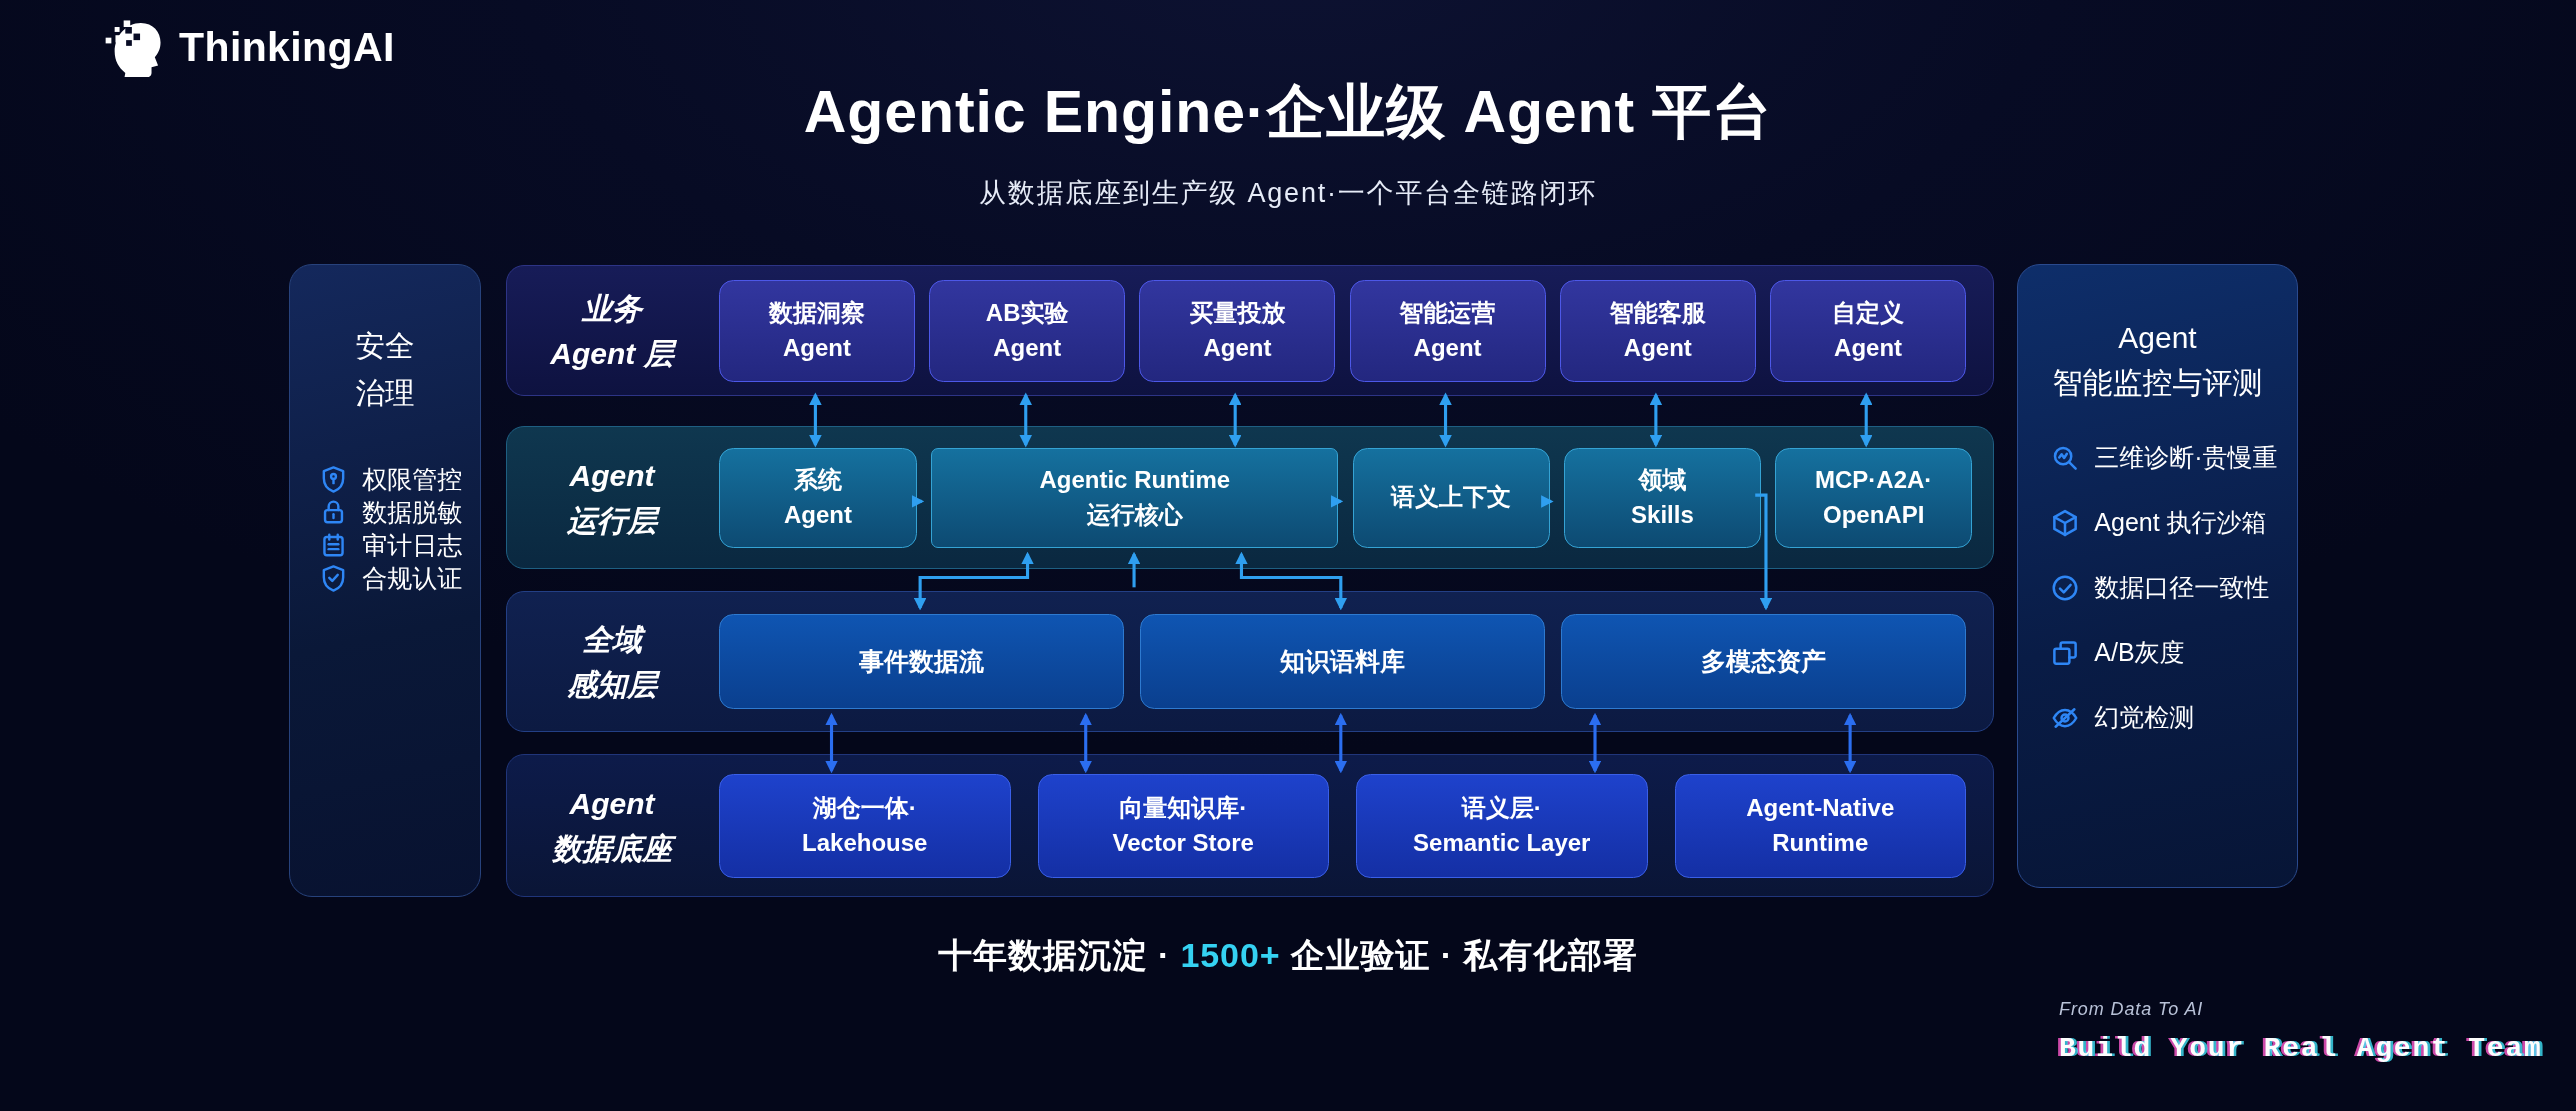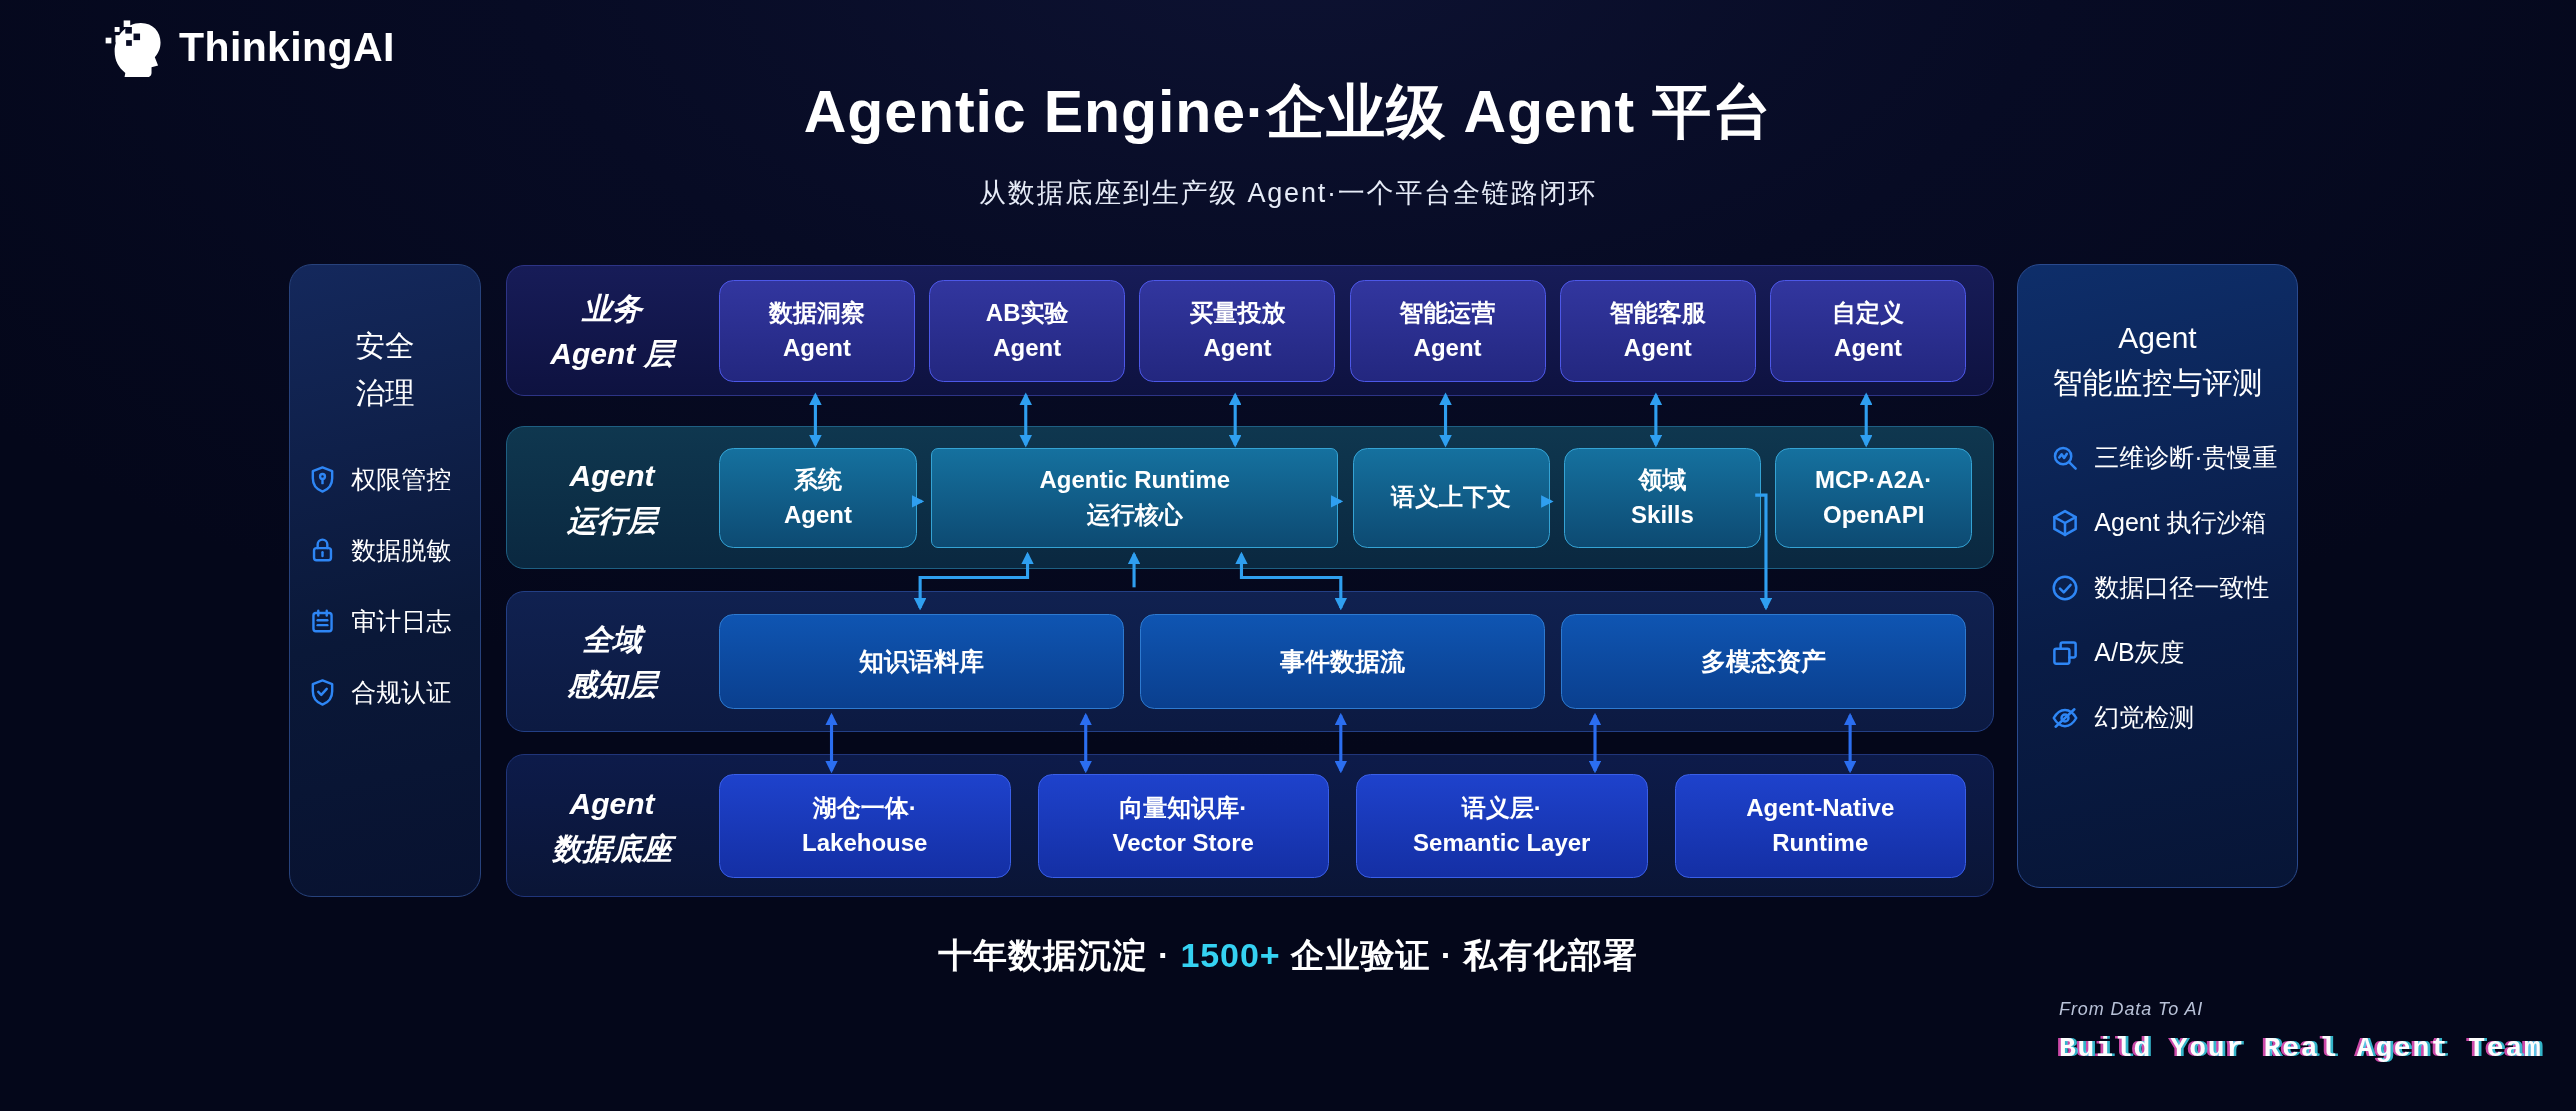--- a/index.html
+++ b/index.html
@@ -17,21 +17,21 @@
   
   .panel{border-radius:23px;}
   .panel-left{left:289px;top:264px;width:190px;height:631px;
     background:linear-gradient(168deg,#14285c 0%,#0a1838 58%,#081230 100%);
     border:0.9px solid #27427c;}
   .panel-right{left:2017px;top:264px;width:279px;height:622px;
     background:linear-gradient(168deg,#0e2e6a 0%,#091c46 58%,#071536 100%);
     border:0.9px solid #2a4a8e;}
   .panel-title{text-align:center;font-weight:400;font-size:29.5px;line-height:1.6;margin-top:57px;}
   .panel-right .panel-title{font-size:30px;line-height:1.5;margin-top:50px;}
-  .panel-items{display:flex;flex-direction:column;gap:38px;margin-top:47px;padding-left:18px;}
+  .panel-items{display:flex;flex-direction:column;margin-top:47px;padding-left:29px;}
   .panel-right .panel-items{gap:32px;margin-top:36px;padding-left:32px;}
   .p-item{display:flex;align-items:center;gap:14.3px;font-size:25px;font-weight:500;white-space:nowrap;}
   .p-item svg{flex:none;}
 
   
   .row{left:506px;width:1486px;border-radius:18px;}
   .row1{top:265px;height:129px;background:linear-gradient(180deg,#171c58,#0e1240);border:1.3px solid #2d3486;}
   .row2{top:426px;height:141px;background:linear-gradient(180deg,#0f374f,#0a2840);border:1.3px solid #1e5f82;}
   .row3{top:591px;height:139px;background:linear-gradient(180deg,#102150,#0c1a42);border:1.3px solid #233f85;}
   .row4{top:754px;height:141px;background:linear-gradient(180deg,#0d1b4a,#0a1536);border:1.3px solid #20357a;}
@@ -231,24 +231,24 @@
     </div>
   </div>
 
   <div class="abs row row3">
     <div class="row-label">
       <div>全域</div>
       <div>感知层</div>
     </div>
     <div class="cards">
       <div class="card">
+          <div>事件数据流</div>
+        </div>
+      <div class="card">
           <div>知识语料库</div>
-        </div>
-      <div class="card">
-          <div>事件数据流</div>
         </div>
       <div class="card">
           <div>多模态资产</div>
         </div>
     </div>
   </div>
 
   <div class="abs row row4">
     <div class="row-label">
       <div>Agent</div>

